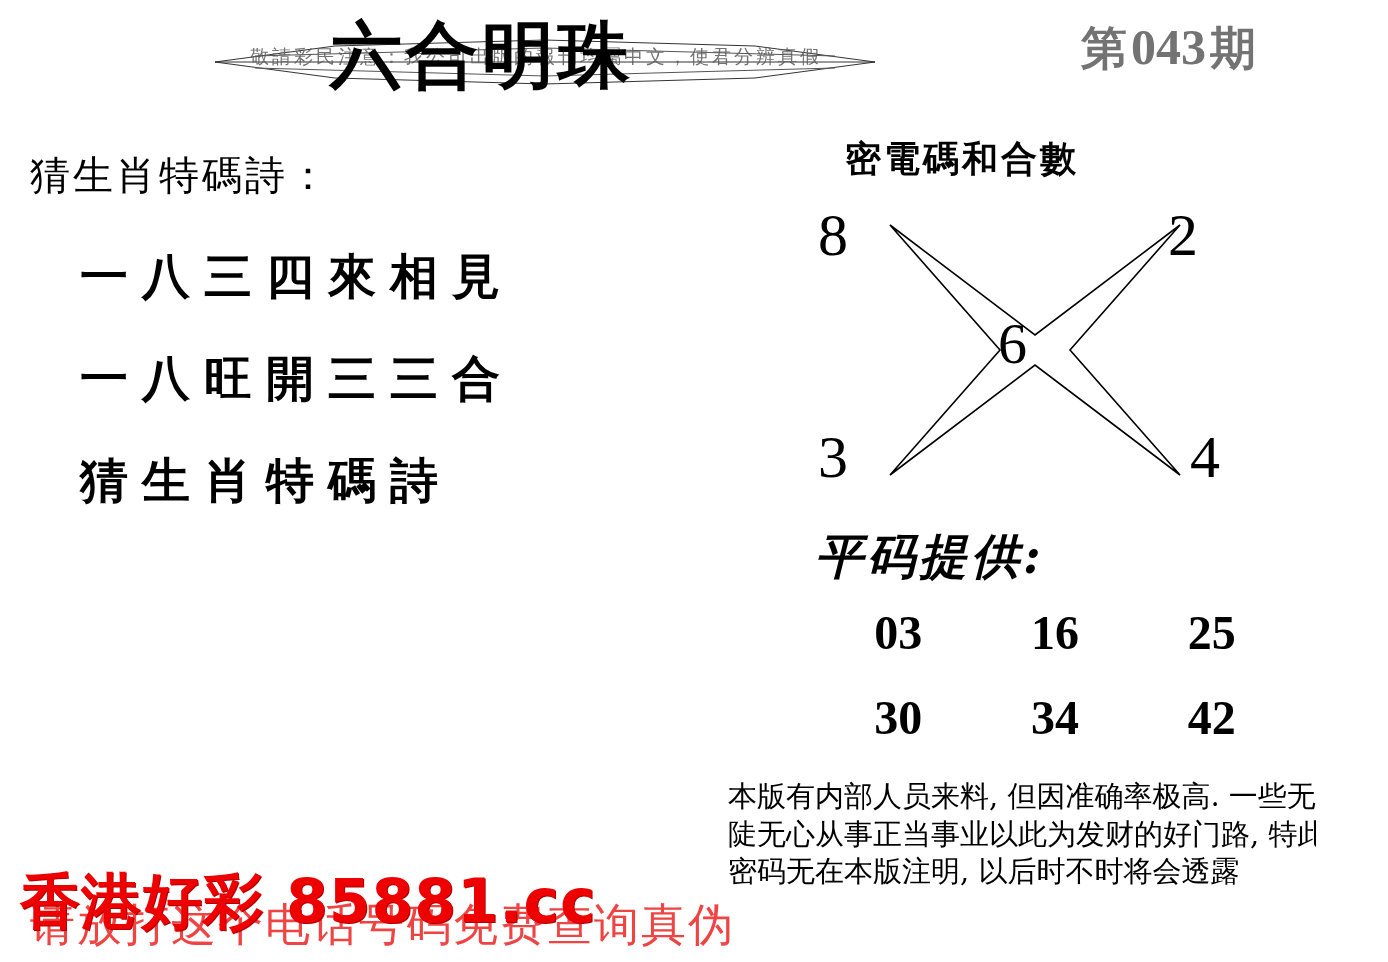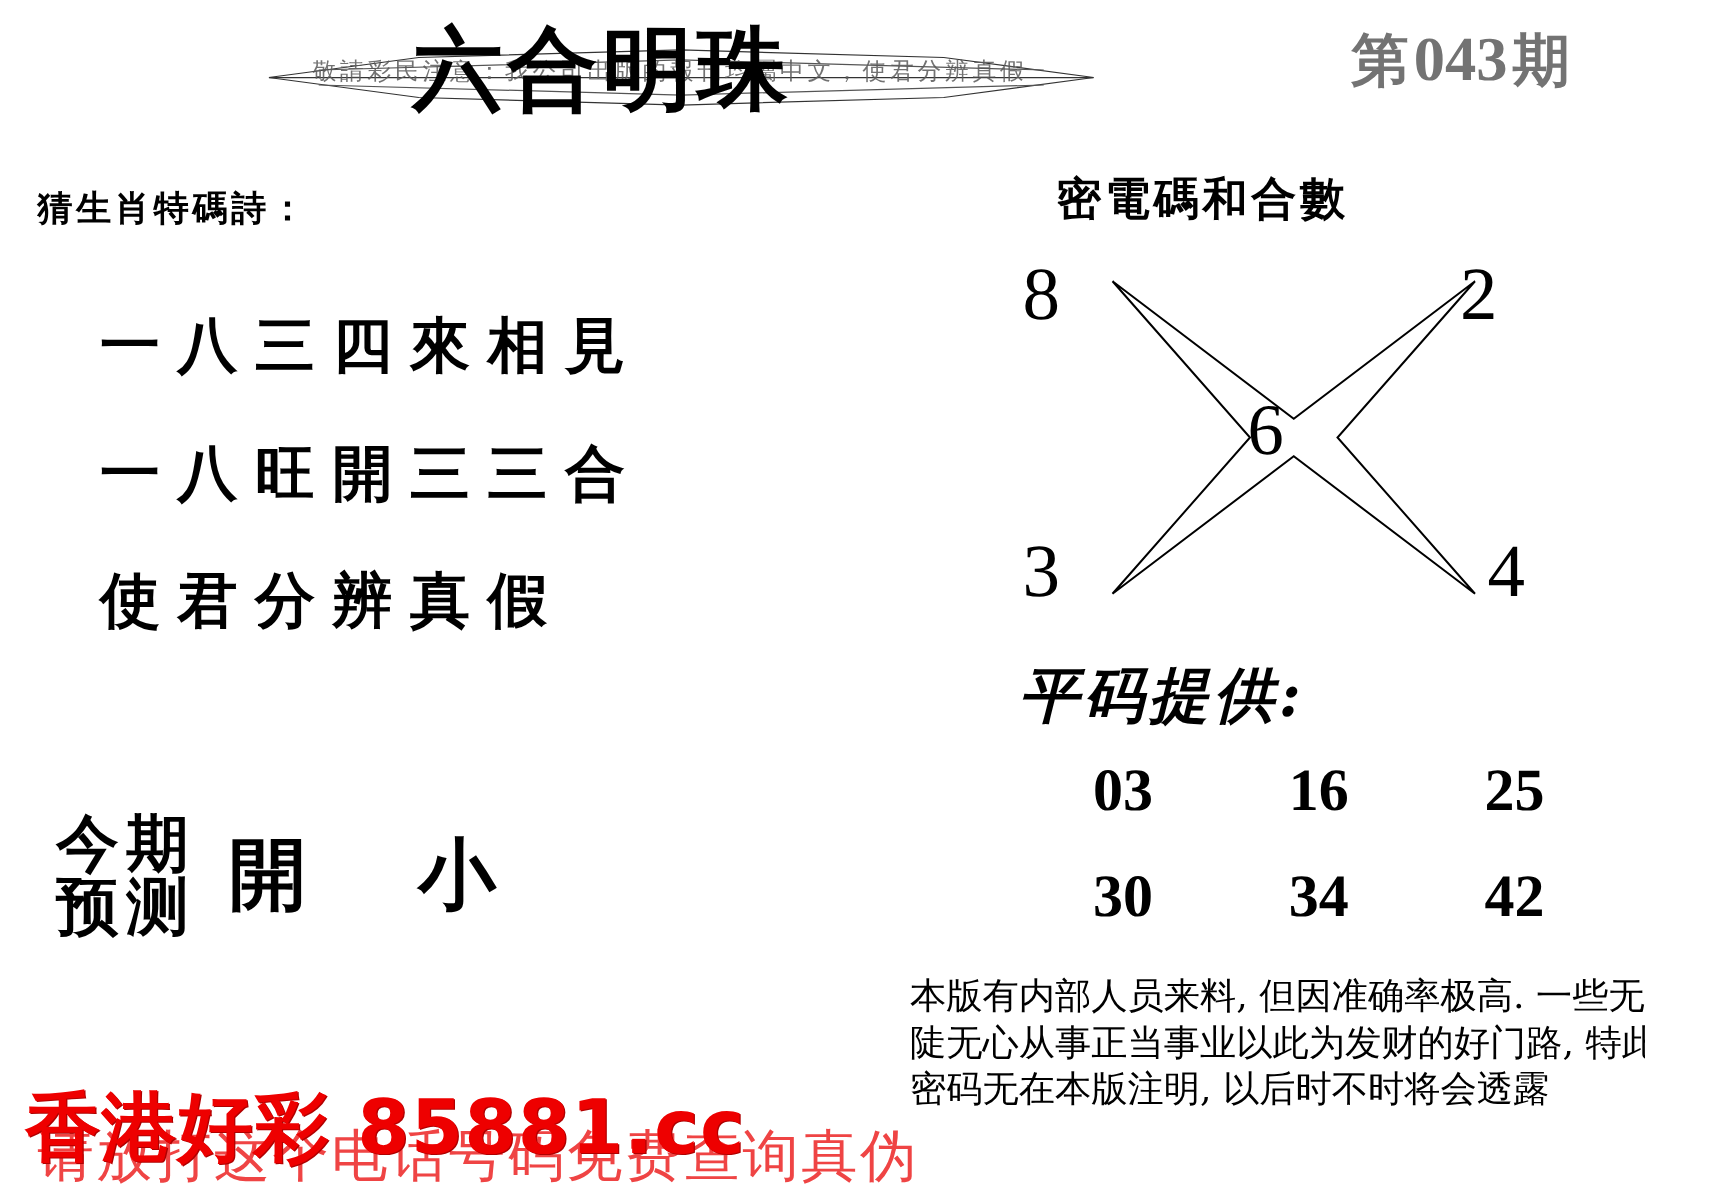--- a/index.html
+++ b/index.html
@@ -65,22 +65,22 @@
     font-size: 50px;
     padding: 0 4px;
   }
 
   
   .poem-heading {
     position: absolute;
     left: 30px;
     top: 148px;
     font-family: "DejaVu Serif", serif;
-    font-size: 28px;
-    font-weight: bold;
+    font-size: 40px;
+    font-weight: normal;
     letter-spacing: 3px;
     color: #000;
     white-space: nowrap;
   }
   .poem {
     position: absolute;
     left: 80px;
     top: 245px;
     width: 600px;
   }
@@ -244,30 +244,23 @@
 
   <div class="issue">
     <span>第</span><span class="num">043</span><span>期</span>
   </div>
 
   <div class="poem-heading">猜生肖特碼詩：</div>
 
   <div class="poem">
     <div class="poem-line">一八三四來相見</div>
     <div class="poem-line">一八旺開三三合</div>
-    <div class="poem-line">使君分辨真假</div>
-  </div>
-
-  <div class="forecast">
-    <div class="forecast-label">
-      <span class="l1">今期</span>
-      <span class="l2">预测</span>
-    </div>
-    <div class="forecast-value">開 小</div>
-  </div>
+    <div class="poem-line">猜生肖特碼詩</div>
+  </div>
+
 
   <div class="secret-heading">密電碼和合數</div>
 
   <div class="star-area">
     <svg width="470" height="310" viewBox="0 0 470 310">
       <polygon points="90,30 235,140 380,30 270,155 380,280 235,170 90,280 200,155" fill="#ffffff" stroke="#000000" stroke-width="1.6"></polygon>
     </svg>
     <div class="corner-num corner-tl">8</div>
     <div class="corner-num corner-tr">2</div>
     <div class="corner-num corner-bl">3</div>

